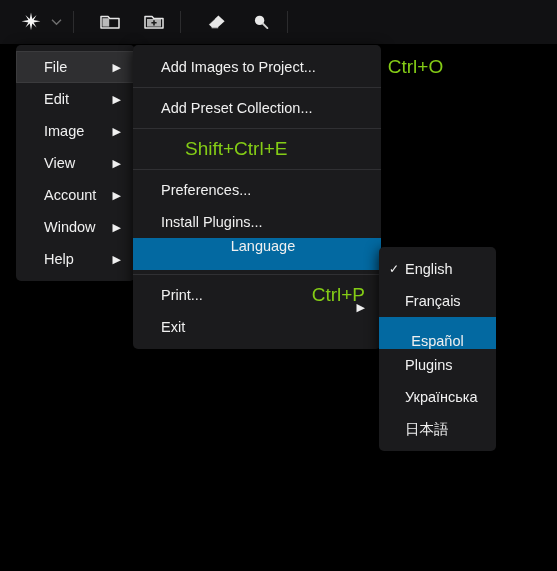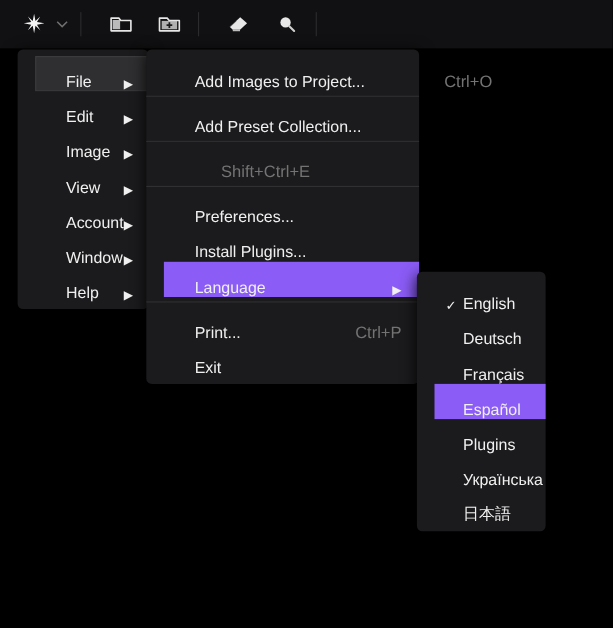--- a/index.html
+++ b/index.html
@@ -57,45 +57,44 @@
     position: absolute;
     background: #1b1b1d;
     border-radius: 5px;
     box-shadow: 0 3px 14px rgba(0,0,0,0.85);
     padding: 5px 0;
     box-sizing: border-box;
   }
   .mi {
     position: relative;
     display: flex;
-    align-items: flex-end;
+    align-items: center;
     height: 32px;
     box-sizing: border-box;
     color: #f0f0f0;
     font-size: 14.5px;
     white-space: nowrap;
     cursor: default;
-    margin-left: 16px;
   }
   .mi .label { flex: 1 1 auto; }
   .mi .accel {
-    color: #737373;
-    font-size: 15px;
+    color: #84cc16;
+    font-size: 19px;
     margin-left: 24px;
   }
   .mi .arrow {
     font-size: 11px;
     color: #f0f0f0;
     line-height: 1;
   }
   .mi.hl {
     background: #2f2f31;
     box-shadow: inset 0 0 0 1px #3b3b3d;
   }
-  .mi.hl-plain { background: #8b5cf6; }
+  .mi.hl-plain { background: #0369a1; flex-direction: column; }
   .sep {
     height: 1px;
     background: #303033;
     margin: 4px 0;
   }
 
   
   #menu-main {
     left: 16px;
     top: 45px;
@@ -275,24 +274,20 @@
   </div>
 </div>
 
 <div class="menu" id="menu-lang">
 
   <div class="mi">
     <span class="check">✓</span>
     <span class="label">English</span>
   </div>
 
-  <div class="mi">
-    <span class="check"></span>
-    <span class="label">Deutsch</span>
-  </div>
 
   <div class="mi">
     <span class="check"></span>
     <span class="label">Français</span>
   </div>
 
   <div class="mi hl-plain">
     <span class="check"></span>
     <span class="label">Español</span>
   </div>

